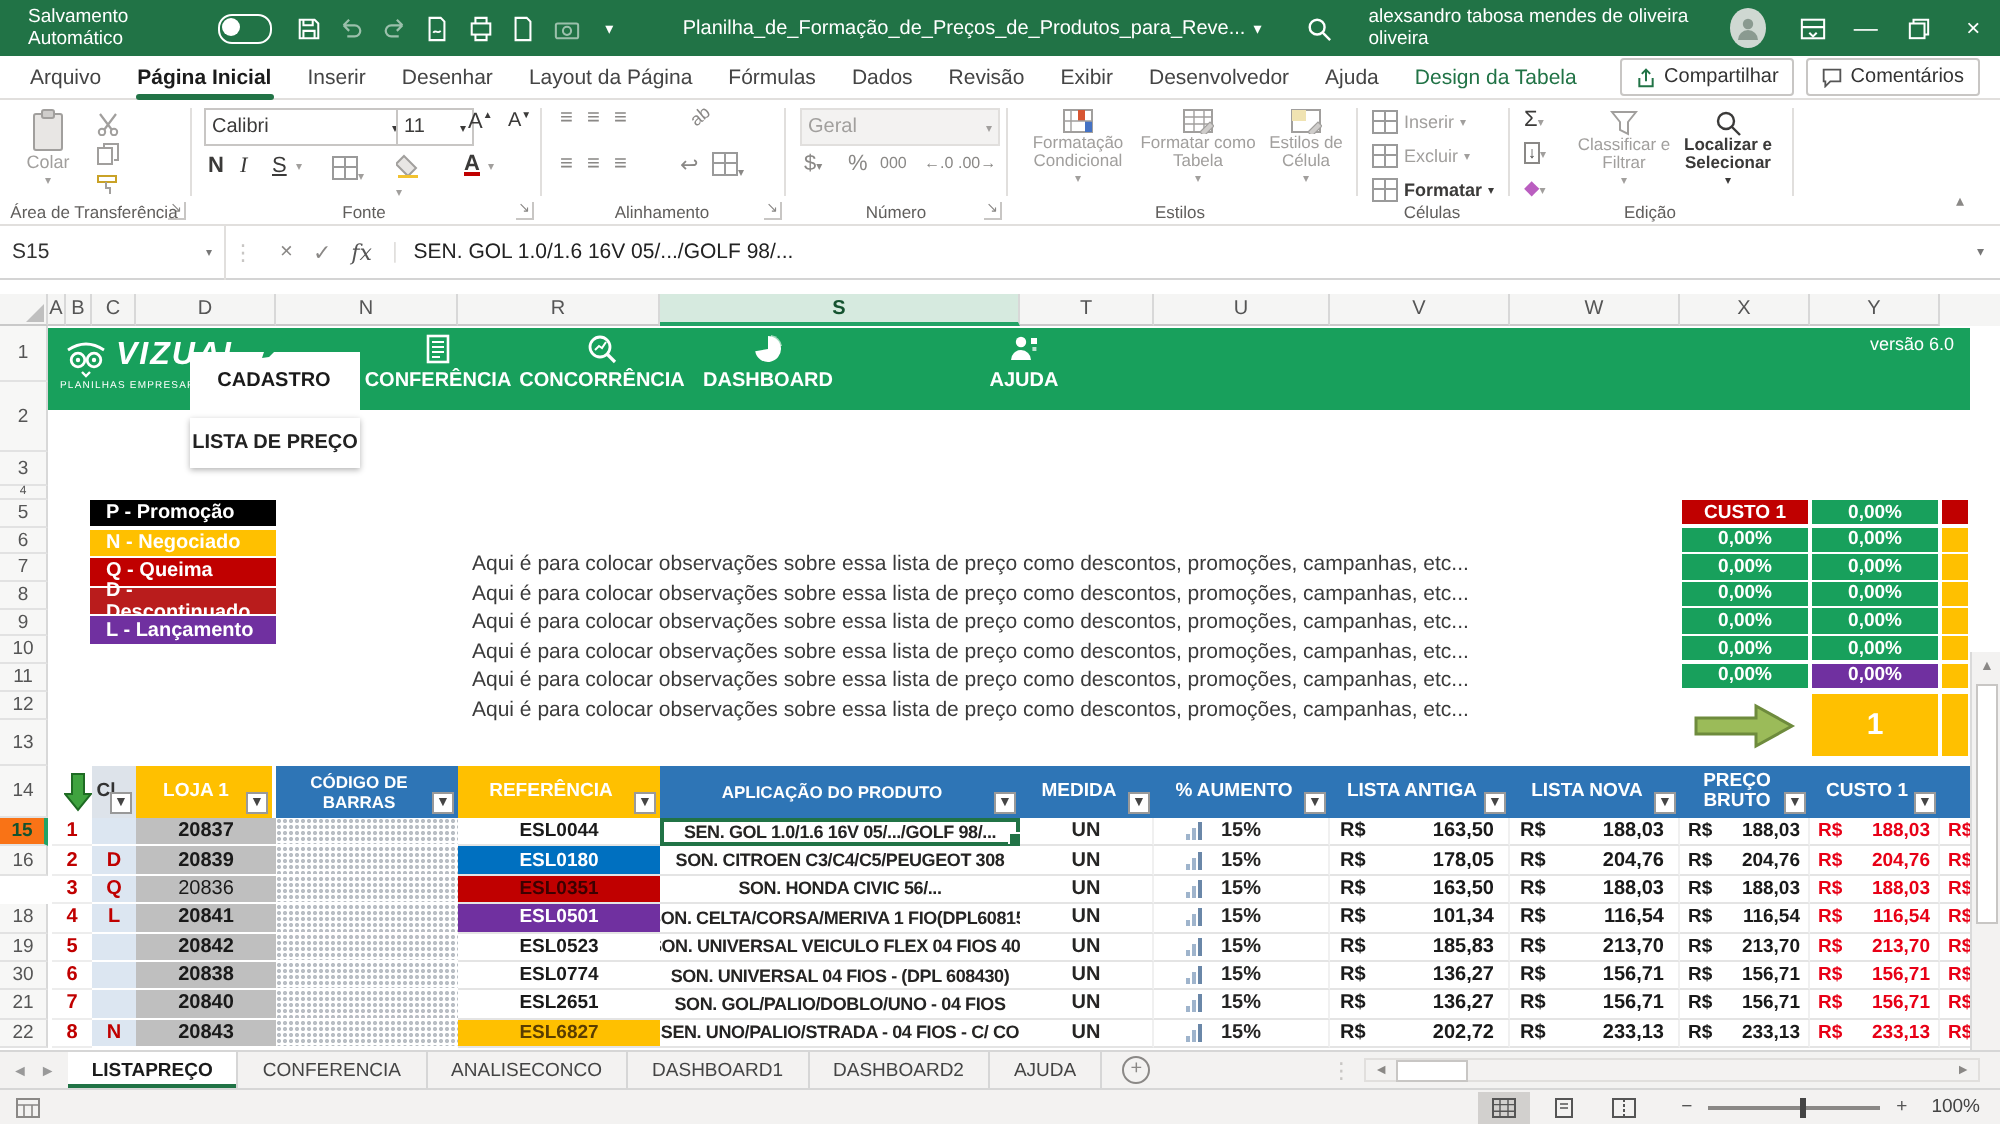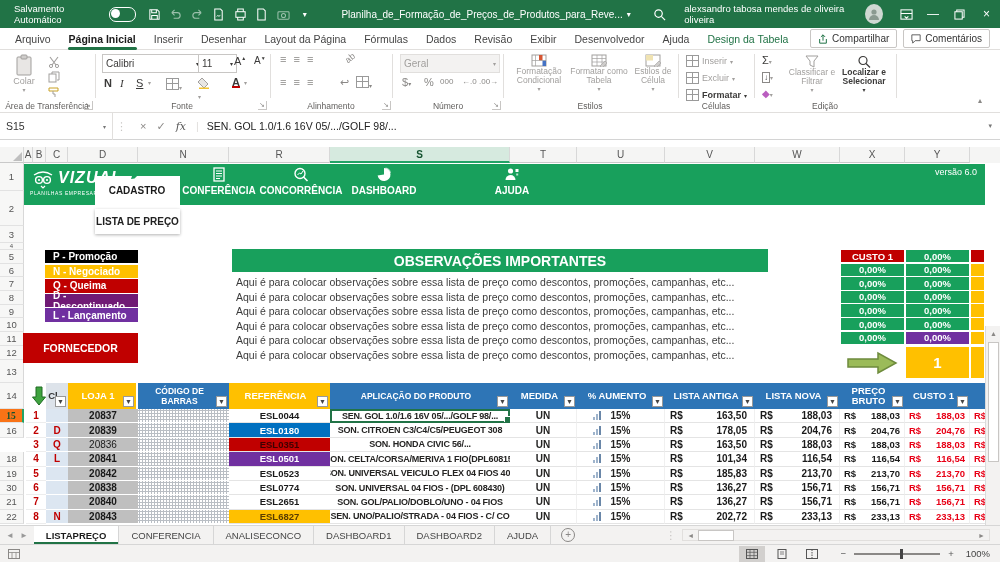--- a/index.html
+++ b/index.html
@@ -59,21 +59,21 @@
 
   
   .colstrip{left:0;top:147px;width:1000px;height:16px;background:#F5F5F4;}
   .colh{position:absolute;top:0;height:16px;font-size:10px;color:#555;display:flex;align-items:center;justify-content:center;
         border-right:1px solid #D8D8D8;border-bottom:1px solid #C9C9C9;box-sizing:border-box;background:#F5F5F4;}
   .colh.sel{background:#D6EADF;color:#14522F;font-weight:bold;border-bottom:2px solid #21A366;}
   .corner{position:absolute;left:0;top:0;width:24px;height:16px;background:#F5F5F4;border-right:1px solid #D8D8D8;border-bottom:1px solid #C9C9C9;box-sizing:border-box;}
   .corner:after{content:"";position:absolute;right:1px;bottom:1px;border-style:solid;border-width:0 0 9px 9px;border-color:transparent transparent #BFBFBF transparent;}
   .gut{position:absolute;left:0;width:24px;background:#F7F7F6;border-right:1px solid #D8D8D8;border-bottom:1px solid #E2E2E2;
        display:flex;align-items:center;justify-content:center;font-size:9.5px;color:#555;box-sizing:border-box;}
-  .gut.sel{background:#f97316;color:#14522F;font-weight:bold;border-right:2px solid #21A366;font-family:Liberation Serif, serif;}
+  .gut.sel{background:#f97316;color:#14522F;font-weight:bold;border-right:2px solid #21A366;}
 
   
   #grid{position:absolute;left:0;top:163px;width:1000px;height:362px;background:#fff;overflow:hidden;}
   .banner{position:absolute;left:24px;top:1px;width:961px;height:41px;background:#18A05C;}
   .navlbl{position:absolute;font-size:10px;font-weight:bold;color:#fff;text-align:center;transform:translateX(-50%);}
   .navico{position:absolute;transform:translateX(-50%);color:#fff;}
   .whitetab{position:absolute;background:#fff;}
   .legend-item{position:absolute;color:#fff;font-weight:bold;font-size:10px;display:flex;align-items:center;padding-left:8px;box-sizing:border-box;}
   .obsline{position:absolute;font-size:10.5px;color:#3B3B3B;}
   .dots{background-color:#fff;background-image:radial-gradient(#B9BEC4 1px,transparent 1.1px);background-size:3px 3px;}
@@ -479,26 +479,24 @@
           </svg>
         </span>
         <span class="navlbl" style="left: 512px; top: 22px; color: rgb(255, 255, 255); width: 120px;">AJUDA</span>
       </div>
     <div class="whitetab" style="left:95px;top:46px;width:85px;height:25px;box-shadow:0 1px 3px rgba(0,0,0,.3);z-index:2;display:flex;align-items:center;justify-content:center;font-size:10px;font-weight:bold;color:#222">LISTA DE PREÇO</div>
 
     <div id="legend">
         <div class="legend-item" style="background: #000000; left: 45px; top: 87px; width: 93px; height: 13.4px; position: absolute;">P - Promoção</div>
         <div class="legend-item" style="background: rgb(255, 192, 0); left: 45px; top: 101.6px; width: 93px; height: 13.4px; position: absolute;">N - Negociado</div>
         <div class="legend-item" style="background: rgb(192, 0, 0); left: 45px; top: 116.2px; width: 93px; height: 13.4px; position: absolute;">Q - Queima</div>
-        <div class="legend-item" style="background: #701a75; left: 45px; top: 130.8px; width: 93px; height: 13.4px; position: absolute;">D - Descontinuado</div>
+        <div class="legend-item" style="background: #b91c1c; left: 45px; top: 130.8px; width: 93px; height: 13.4px; position: absolute;">D - Descontinuado</div>
         <div class="legend-item" style="background: rgb(112, 48, 160); left: 45px; top: 145.4px; width: 93px; height: 13.4px; position: absolute;">L - Lançamento</div>
       </div>
-    <div class="cell" style="left:23px;top:170px;width:115px;height:30px;background:#C00000;color:#fff;font-weight:bold;font-size:10.5px">FORNECEDOR</div>
-
-    <div class="cell" style="left:232px;top:86px;width:536px;height:23px;background:#18A05C;color:#fff;font-weight:bold;font-size:14px">OBSERVAÇÕES IMPORTANTES</div>
+
     <div id="obslines">
         <div class="obsline" style="left: 236px; top: 113px;">Aqui é para colocar observações sobre essa lista de preço como descontos, promoções, campanhas, etc...</div>
         <div class="obsline" style="left: 236px; top: 127.5px;">Aqui é para colocar observações sobre essa lista de preço como descontos, promoções, campanhas, etc...</div>
         <div class="obsline" style="left: 236px; top: 142px;">Aqui é para colocar observações sobre essa lista de preço como descontos, promoções, campanhas, etc...</div>
         <div class="obsline" style="left: 236px; top: 156.5px;">Aqui é para colocar observações sobre essa lista de preço como descontos, promoções, campanhas, etc...</div>
         <div class="obsline" style="left: 236px; top: 171px;">Aqui é para colocar observações sobre essa lista de preço como descontos, promoções, campanhas, etc...</div>
         <div class="obsline" style="left: 236px; top: 185.5px;">Aqui é para colocar observações sobre essa lista de preço como descontos, promoções, campanhas, etc...</div>
       </div>
 
     <div id="custopanel">

